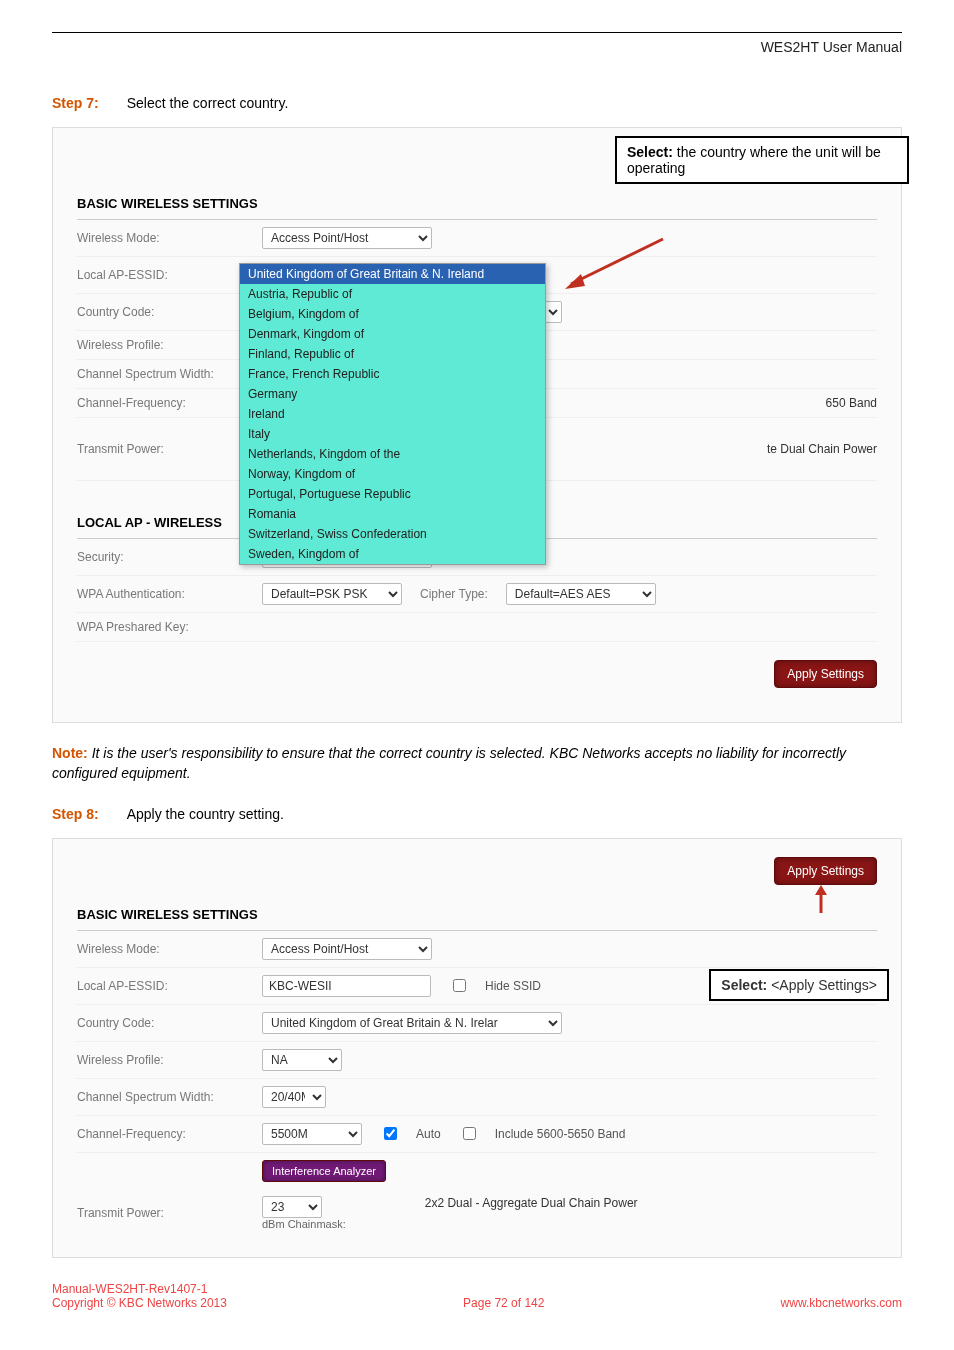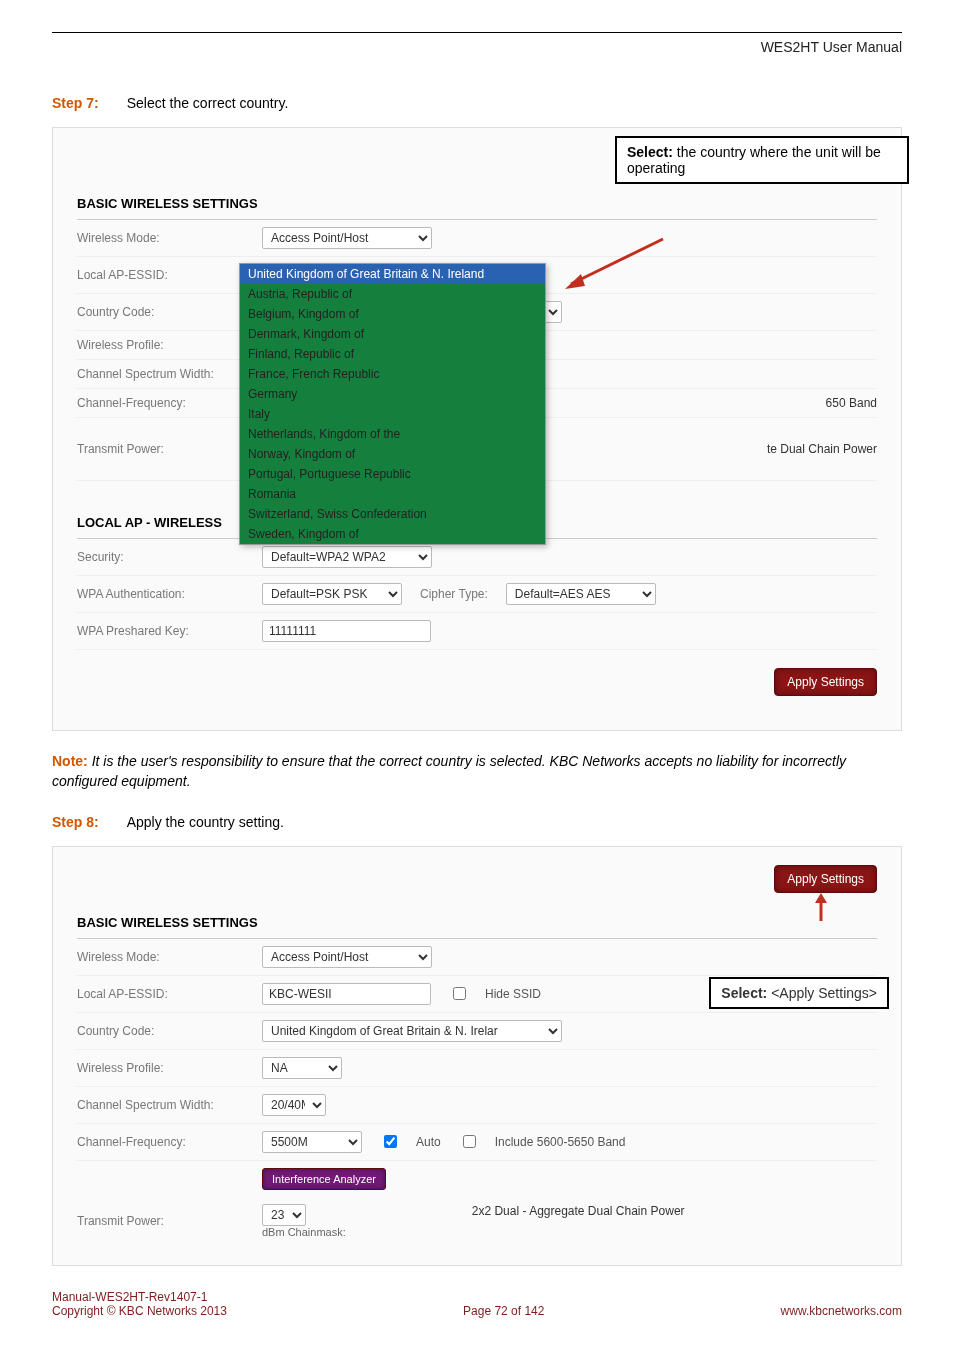--- a/index.html
+++ b/index.html
@@ -14,28 +14,28 @@
 .top-right{text-align:right;margin-bottom:14px;position:relative}
 .sect-head{font-weight:bold;font-size:13px;padding:8px 0;border-bottom:1px solid #ccc}
 .row{display:flex;align-items:center;border-bottom:1px solid #eee;padding:7px 0;font-size:12px}
 .row .lbl{width:185px;color:#787878}
 .row .val{flex:1;display:flex;align-items:center;gap:18px;color:#333;position:relative}
 .inp{border:1px solid #bbb;background:#fff;padding:3px 6px;font-size:12px;color:#333;border-radius:2px}
 .sel{border:1px solid #bbb;background:#fff;padding:2px 4px;font-size:12px;color:#333;border-radius:2px}
 .chk{display:inline-flex;align-items:center;gap:16px;color:#555}
 .callout{position:absolute;background:#fff;border:2px solid #000;padding:6px 10px;font-size:14px;z-index:40}
 .callout b{font-weight:bold}
-.dropdown{position:absolute;left:186px;top:135px;width:305px;background:#15803d;border:1px solid #999;font-size:12px;z-index:30;box-shadow:2px 2px 6px rgba(0,0,0,.25)}
+.dropdown{position:absolute;left:186px;top:135px;width:305px;background:#5eead4;border:1px solid #999;font-size:12px;z-index:30;box-shadow:2px 2px 6px rgba(0,0,0,.25)}
 .dropdown .opt{padding:3px 8px;color:#222}
 .dropdown .opt.hl{background:#2a62b2;color:#fff}
 .arrow{position:absolute;z-index:35}
 .note{font-size:14px;margin:18px 0 22px;line-height:1.45}
 .note-label{color:#d45500;font-weight:bold}
 .note-body{font-style:italic}
-.footer{display:flex;justify-content:space-between;font-size:12px;color:#7f1d1d;margin-top:24px}
+.footer{display:flex;justify-content:space-between;font-size:12px;color:#ef4444;margin-top:24px}
 .analyzer{background:#701a75;color:#fff;border:1px solid #5e0a0a;border-radius:3px;padding:4px 9px;font-size:11px;display:inline-block;box-shadow:inset 0 0 5px rgba(0,0,0,.4)}
 .sub-lbl{font-size:11px;color:#666}
 </style>
 </head>
 <body>
 
 <div class="page">
   <div class="hline"></div>
   <div class="hdr">WES2HT User Manual</div>
 
@@ -104,20 +104,21 @@
     </div>
 
     <div class="dropdown">
       <div class="opt hl">United Kingdom of Great Britain &amp; N. Ireland</div>
       <div class="opt">Austria, Republic of</div>
       <div class="opt">Belgium, Kingdom of</div>
       <div class="opt">Denmark, Kingdom of</div>
       <div class="opt">Finland, Republic of</div>
       <div class="opt">France, French Republic</div>
       <div class="opt">Germany</div>
+      <div class="opt">Ireland</div>
       <div class="opt">Italy</div>
       <div class="opt">Netherlands, Kingdom of the</div>
       <div class="opt">Norway, Kingdom of</div>
       <div class="opt">Portugal, Portuguese Republic</div>
       <div class="opt">Romania</div>
       <div class="opt">Switzerland, Swiss Confederation</div>
       <div class="opt">Sweden, Kingdom of</div>
     </div>
 
     <div class="sect-head" style="margin-top:26px">LOCAL AP - WIRELESS</div>
@@ -130,23 +131,20 @@
     <div class="row">
       <div class="lbl">WPA Authentication:</div>
       <div class="val">
         <select class="sel" style="width:140px"><option>Default=PSK  PSK</option></select>
         <span style="color:#787878;font-size:12px">Cipher Type:</span>
         <select class="sel" style="width:150px"><option>Default=AES  AES</option></select>
       </div>
     </div>
     <div class="row">
       <div class="lbl">WPA Preshared Key:</div>
-      <div class="val">
-          <input class="inp" style="width: 155px;" value="11111111">
-        </div>
     </div>
 
     <div class="top-right" style="margin-top:18px">
       <button class="apply-btn">Apply Settings</button>
     </div>
   </div>
 
   <div class="note">
     <span class="note-label">Note:</span>
     <span class="note-body">It is the user's responsibility to ensure that the correct country is selected. KBC Networks accepts no liability for incorrectly configured equipment.</span>
@@ -222,24 +220,24 @@
     <div class="row" style="border:none">
       <div class="lbl"></div>
       <div class="val">
           <span class="analyzer">Interference Analyzer</span>
         </div>
     </div>
     <div class="row" style="border:none">
       <div class="lbl">Transmit Power:</div>
       <div class="val" style="align-items:flex-start">
         <div>
-          <select class="sel" style="width:44px"><option>23</option></select>
+          <select class="sel" style="width:60px"><option>23</option></select>
           <div class="sub-lbl">dBm Chainmask:</div>
         </div>
-        <span style="margin-left:108px">2x2 Dual - Aggregate Dual Chain Power</span>
+        <span style="margin-left:61px">2x2 Dual - Aggregate Dual Chain Power</span>
       </div>
     </div>
   </div>
 
   <div class="footer">
     <div>
       <div>Manual-WES2HT-Rev1407-1</div>
       <div>Copyright © KBC Networks 2013</div>
     </div>
     <div style="align-self:flex-end">Page 72 of 142</div>

